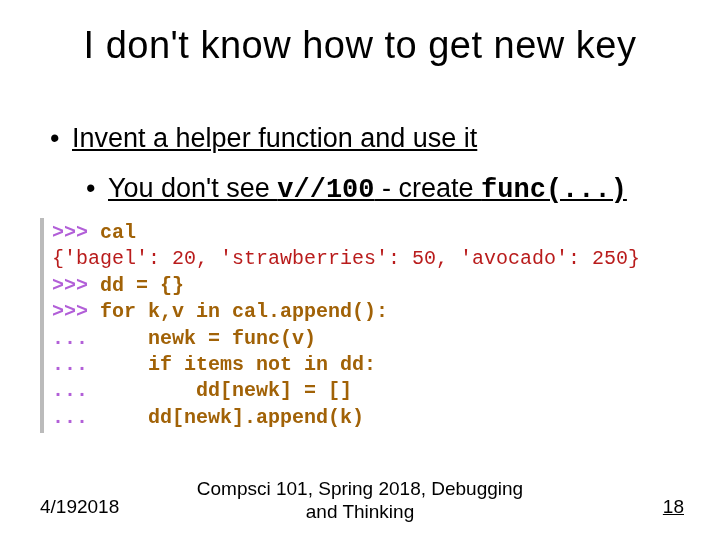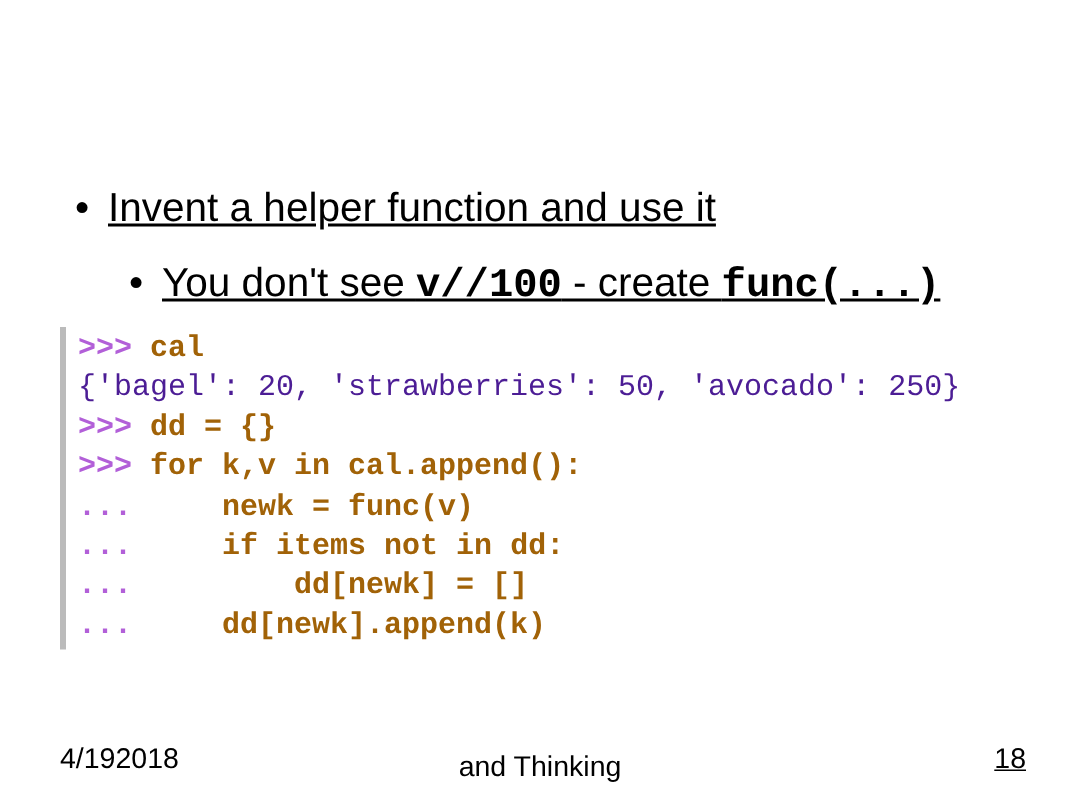--- a/index.html
+++ b/index.html
@@ -59,21 +59,21 @@
     border-left: 4px solid #bbb;
     padding: 2px 0 2px 8px;
     font-family: "Courier New", Courier, monospace;
     font-size: 20px;
     line-height: 1.32;
     white-space: pre;
   }  
   .prompt   { color: #b25fd8; font-weight: bold; }
   .kw       { color: #a16207; font-weight: bold; }
   .cont     { color: #b25fd8; font-weight: bold; }
-  .output   { color: #4c1d95; }
+  .output   { color: #b91c1c; }
   .footer {
     position: absolute;
     bottom: 16px;
     left: 0;
     right: 0;
     height: 34px;
     font-size: 19px;
     color: #000;
   }
   .footer .date {
@@ -94,20 +94,21 @@
     right: 36px;
     bottom: 6px;
     text-decoration: underline;
   }
 </style>
 </head>
 <body>
 
 <div class="slide">
 
+  <div class="title">I don't know how to get new key</div>
 
   <div class="bullets">
     <div class="b1">
       <span class="dot">•</span><span>Invent a helper function and use it</span>
     </div>
     <div class="b2">
       <span class="dot">•</span><span>You don't see </span><span class="mono">v//100</span><span> - create </span><span class="mono">func(...)</span>
     </div>
   </div>
 
@@ -116,19 +117,19 @@
 <span class="prompt">&gt;&gt;&gt; </span><span class="kw">dd = {}</span>
 <span class="prompt">&gt;&gt;&gt; </span><span class="kw">for</span><span class="kw"> k,v </span><span class="kw">in</span><span class="kw"> cal.append():</span>
 <span class="cont">... </span><span>    </span><span class="kw">newk = func(v)</span>
 <span class="cont">... </span><span>    </span><span class="kw">if</span><span class="kw"> items </span><span class="kw">not</span><span class="kw"> in</span><span class="kw"> dd:</span>
 <span class="cont">... </span><span>        </span><span class="kw">dd[newk] = []</span>
 <span class="cont">... </span><span>    </span><span class="kw">dd[newk].append(k)</span></div>
 
   <div class="footer">
     <div class="date">4/192018</div>
     <div class="mid">
-      <br>
+      <span>Compsci 101, Spring 2018, Debugging</span><br>
       <span>and Thinking</span>
     </div>
     <div class="num">18</div>
   </div>
 
 </div>
 
 </body></html>

